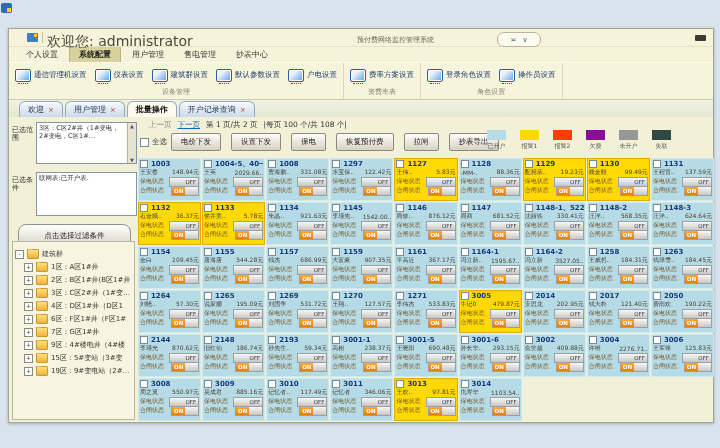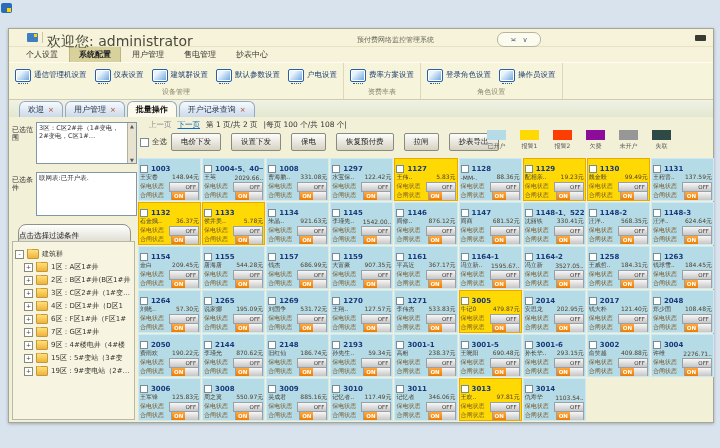--- a/index.html
+++ b/index.html
@@ -34,41 +34,41 @@
   .dtab.active{background:#fbfaec;font-weight:bold;color:#111;}
   .dtab .x{color:#b04030;font-size:7px;}
   
   .content{position:absolute;top:88px;bottom:0;left:0;right:0;background:#f3f0d8;}
   .sidebar{position:absolute;left:3px;top:2px;width:125px;bottom:2px;}
   .srow1{display:flex;margin:3px 0 8px;}
   .slabel{width:24px;color:#333;font-size:7px;line-height:1.15;padding-top:4px;}
   .sbox{flex:1;background:#fff;border:1px solid #7f97a8;height:38px;padding:1px 9px 1px 2px;position:relative;overflow:hidden;font-size:6.5px;color:#333;line-height:1.25;}
   .sbox2{height:40px;}
   .scroll{position:absolute;right:0;top:0;bottom:0;width:8px;background:#e7e3cf;border-left:1px solid #b5b09a;display:flex;flex-direction:column;justify-content:space-between;align-items:center;font-size:5px;color:#556;}
-  .sbtn{border:1px solid #8e9488;background:linear-gradient(#ffffff,#d5d2c2);font-size:7.5px;padding:6px 0;margin:4px 6px 0;border-radius:8px;color:#222;}
+  .sbtn{border:1px solid #8e9488;background:linear-gradient(#ffffff,#d5d2c2);font-size:7.5px;padding:6px 0;text-align:center;margin:4px 6px 0;border-radius:8px;color:#222;}
   .tree{position:absolute;top:122px;bottom:0;left:0;right:2px;background:#f7f5e2;border:1px solid #b8b8a6;padding:4px 2px;overflow:hidden;}
   .titem{display:flex;align-items:center;gap:3px;margin:3px 0;white-space:nowrap;overflow:hidden;font-size:7px;color:#33322a;}
   .titem.child{margin-left:9px;}
   .exp{flex:0 0 auto;width:7px;height:7px;border:1px solid #8a8a7a;background:#fff;font-size:6px;line-height:6px;text-align:center;color:#444;}
   .folder{flex:0 0 auto;position:relative;width:10px;height:8px;background:linear-gradient(#ffe07a,#f0b23c);border:1px solid #c29a38;border-radius:1px;}
   .folder::before{content:"";position:absolute;top:-3px;left:-1px;width:4px;height:2px;background:#f0b23c;border:1px solid #c29a38;border-bottom:none;}
   
   .pagerow{position:absolute;left:140px;top:3px;font-size:7.5px;display:flex;gap:6px;color:#333;}
   .pg-prev{color:#8a8a8a;}
   .pg-next{color:#0b6bc2;text-decoration:underline;}
   .actions{position:absolute;left:131px;top:16px;display:flex;gap:4px;align-items:center;}
   .selall{display:flex;align-items:center;gap:3px;font-size:7.5px;color:#333;}
   .cbx{width:7px;height:7px;background:#fff;border:1px solid #7a8a96;}
   .abtn{border:1px solid #8a8a80;background:linear-gradient(#fdfdfb,#d6d2c2);font-size:7.5px;padding:3px 9px;border-radius:2px;color:#222;white-space:nowrap;}
   .legend{position:absolute;left:478px;top:13px;display:flex;gap:14px;}
   .litem{display:flex;flex-direction:column;align-items:center;gap:2px;font-size:6px;color:#555;}
   .lsw{width:19px;height:10px;}
   
   .grid{position:absolute;left:129px;top:41px;width:576px;display:grid;grid-template-columns:repeat(9,1fr);grid-auto-rows:43px;gap:1px;}
-  .card{position:relative;padding:6px 2px 1px;overflow:hidden;}
+  .card{position:relative;padding:1px 2px 1px;overflow:hidden;}
   .card.open{background:#b5dbe7;outline:1px solid #cfe9f2;outline-offset:-1px;}
   .card.alarm1{background:#fed903;outline:1px solid #e8a900;outline-offset:-1px;}
   .chd{display:flex;align-items:center;gap:3px;height:9px;}
   .ccb{width:6px;height:6px;background:#fff;border:1px solid #788b99;flex:0 0 auto;}
   .cid{font-weight:bold;color:#17397c;font-size:7px;white-space:nowrap;overflow:hidden;}
   .nrow{display:flex;justify-content:space-between;align-items:center;height:9px;font-size:6px;}
   .cname{color:#4a4238;max-width:29px;white-space:nowrap;overflow:hidden;}
   .camt{color:#55402a;white-space:nowrap;}
   .srw{display:flex;justify-content:space-between;align-items:center;height:9px;font-size:6px;}
   .slbl{color:#7b5a2a;white-space:nowrap;}
@@ -993,40 +993,20 @@
             <div class="srw">
               <span class="slbl">合闸状态</span>
               <span class="tog">
                 <span class="onseg">ON</span>
               </span>
             </div>
           </div>
           <div class="card open">
             <div class="chd">
               <span class="ccb"></span>
-              <span class="cid">2048</span>
-            </div>
-            <div class="nrow">
-              <span class="cname">郑少国</span>
-              <span class="camt">108.48元</span>
-            </div>
-            <div class="srw">
-              <span class="slbl">保电状态</span>
-              <span class="tog offsel">OFF</span>
-            </div>
-            <div class="srw">
-              <span class="slbl">合闸状态</span>
-              <span class="tog">
-                <span class="onseg">ON</span>
-              </span>
-            </div>
-          </div>
-          <div class="card open">
-            <div class="chd">
-              <span class="ccb"></span>
               <span class="cid">2050</span>
             </div>
             <div class="nrow">
               <span class="cname">费雨欢</span>
               <span class="camt">190.22元</span>
             </div>
             <div class="srw">
               <span class="slbl">保电状态</span>
               <span class="tog offsel">OFF</span>
             </div>

